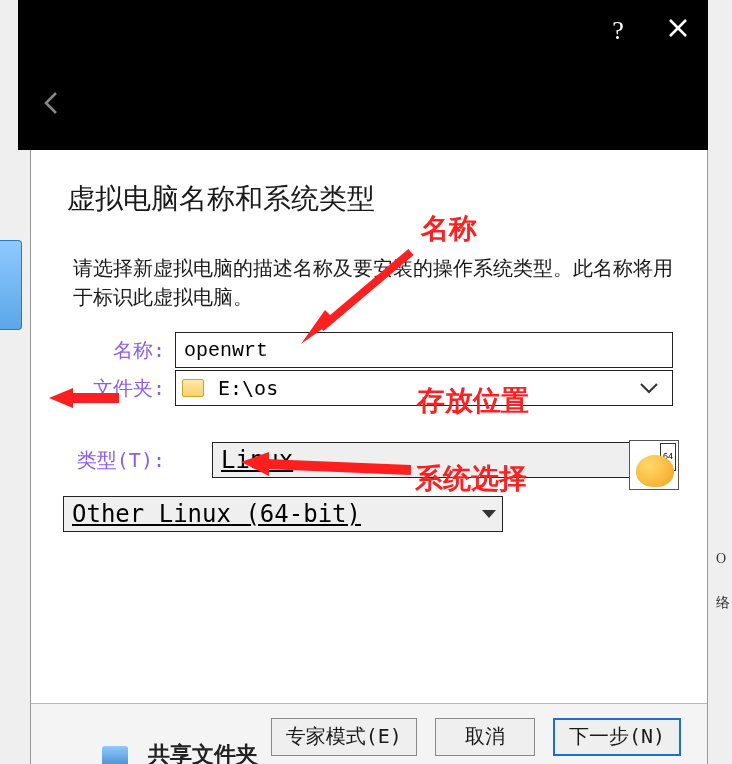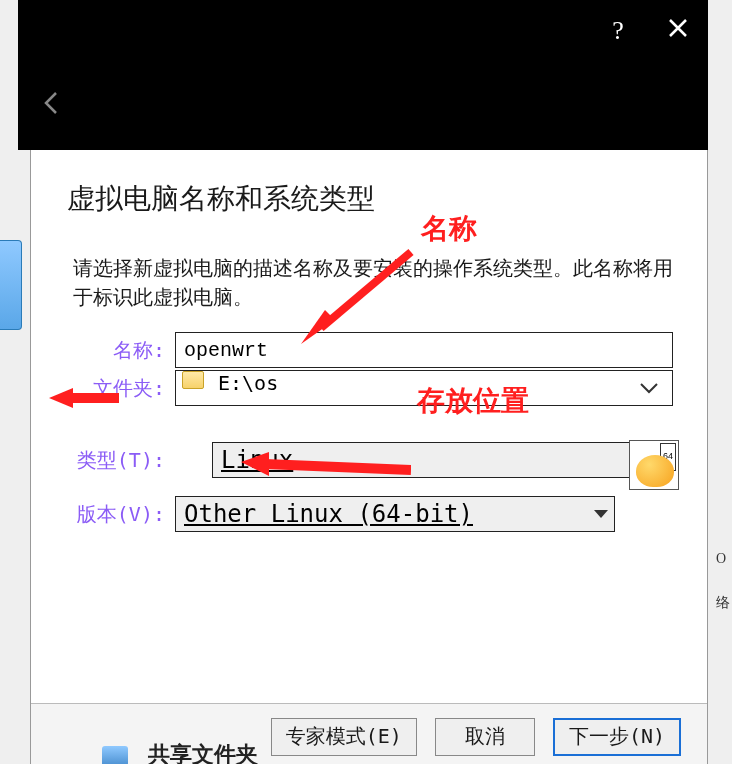--- a/index.html
+++ b/index.html
@@ -87,22 +87,22 @@
       font-size: 20px;
       padding: 0 8px;
       color: #000;
     }
     .text-input.name { width: 498px; }
     .folder-field {
       width: 498px; height: 36px;
       border: 1px solid #222;
       background: #fff;
       display: flex;
-      align-items: flex-start;
-      padding: 0 6px;
+      align-items: center;
+      padding: 13px 6px;
       font-family: monospace;
       font-size: 20px;
       color: #000;
       position: relative;
     }
     .folder-icon {
       width: 22px; height: 18px;
       background: linear-gradient(#ffe9a8, #f7d26a);
       border: 1px solid #c9a227;
       border-radius: 2px;
@@ -296,21 +296,20 @@
 
   <div class="form-row row-type">
     <div class="form-label">类型(T):</div>
     <div class="combo type">
       <span>Linux</span>
       <span class="combo-caret"></span>
     </div>
   </div>
 
   <div class="form-row row-version">
-    <div class="form-label">版本(V):</div>
     <div class="combo version">
       <span>Other Linux (64-bit)</span>
       <span class="combo-caret"></span>
     </div>
   </div>
 
   <div class="os-icon-box">
     <div class="os-badge">64</div>
     <div class="os-blob"></div>
   </div>
@@ -320,20 +319,21 @@
     <path d="M120 8 L30 84" stroke="#ff1f1f" stroke-width="8" fill="none"></path>
     <polygon points="10,100 44,76 34,66" fill="#ff1f1f"></polygon>
   </svg>
 
   <div class="anno anno-folder">存放位置</div>
   <svg class="arrow" style="left:18px; top:236px;" width="70" height="24" viewBox="0 0 70 24">
     <path d="M70 12 L18 12" stroke="#ff1f1f" stroke-width="10"></path>
     <polygon points="0,12 24,2 24,22" fill="#ff1f1f"></polygon>
   </svg>
 
+  <div class="anno anno-type">系统选择</div>
   <svg class="arrow" style="left:210px; top:300px;" width="170" height="30" viewBox="0 0 170 30">
     <path d="M170 20 L24 14" stroke="#ff1f1f" stroke-width="10"></path>
     <polygon points="0,12 28,2 28,26" fill="#ff1f1f"></polygon>
   </svg>
 
   <div class="button-bar">
     <button class="btn">专家模式(E)</button>
     <button class="btn">取消</button>
     <button class="btn default">下一步(N)</button>
   </div>

